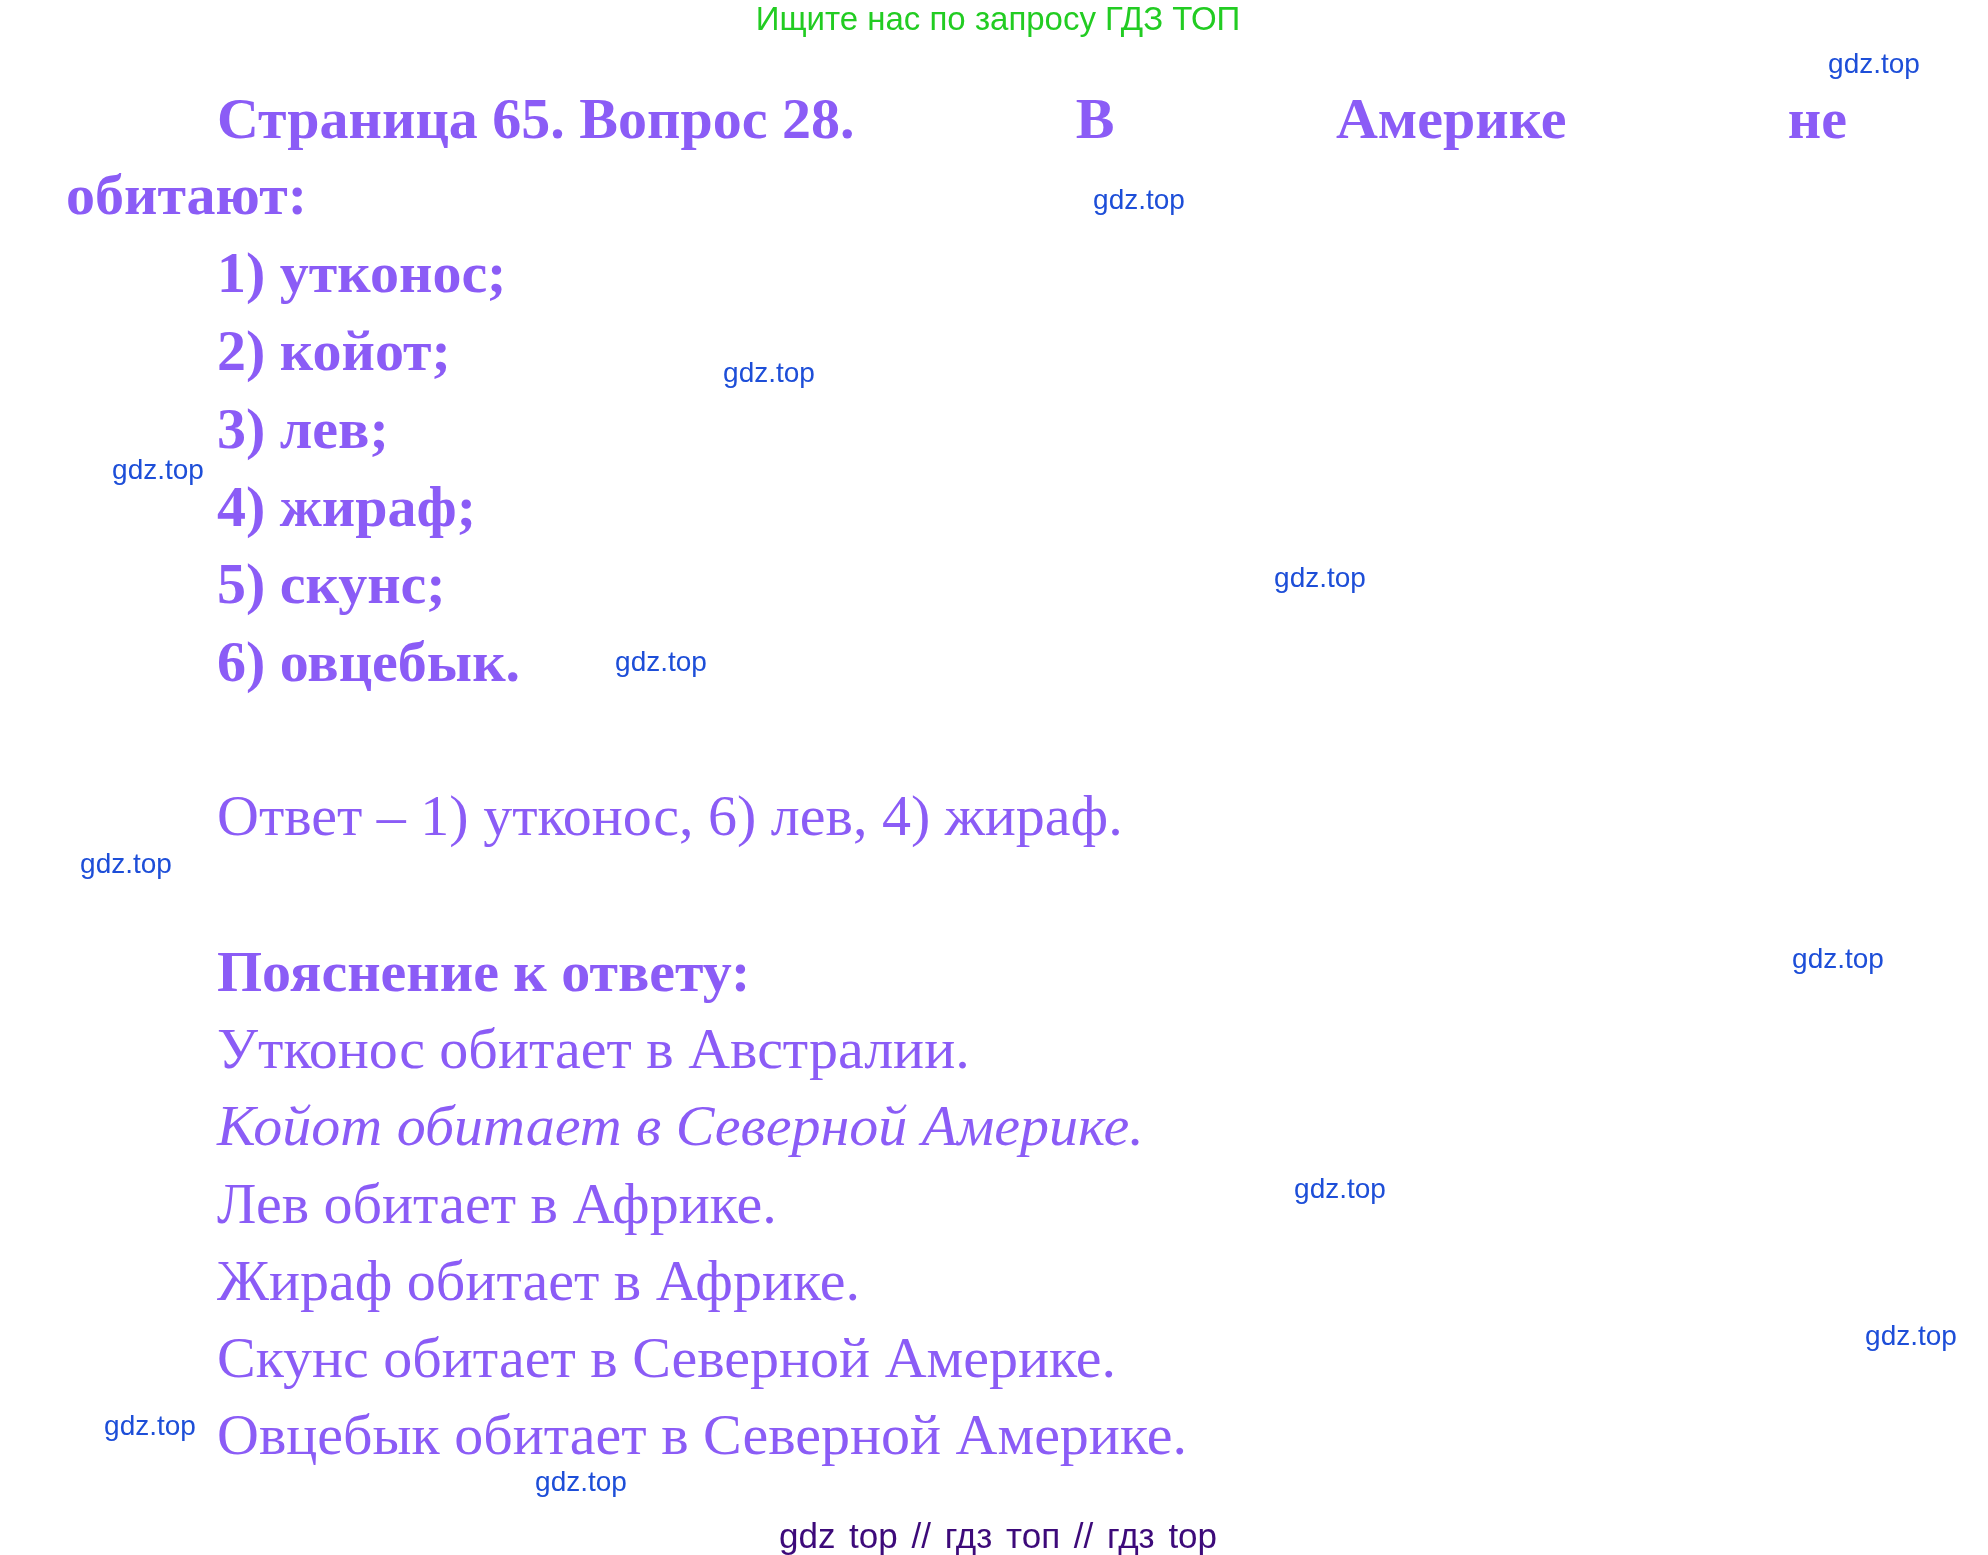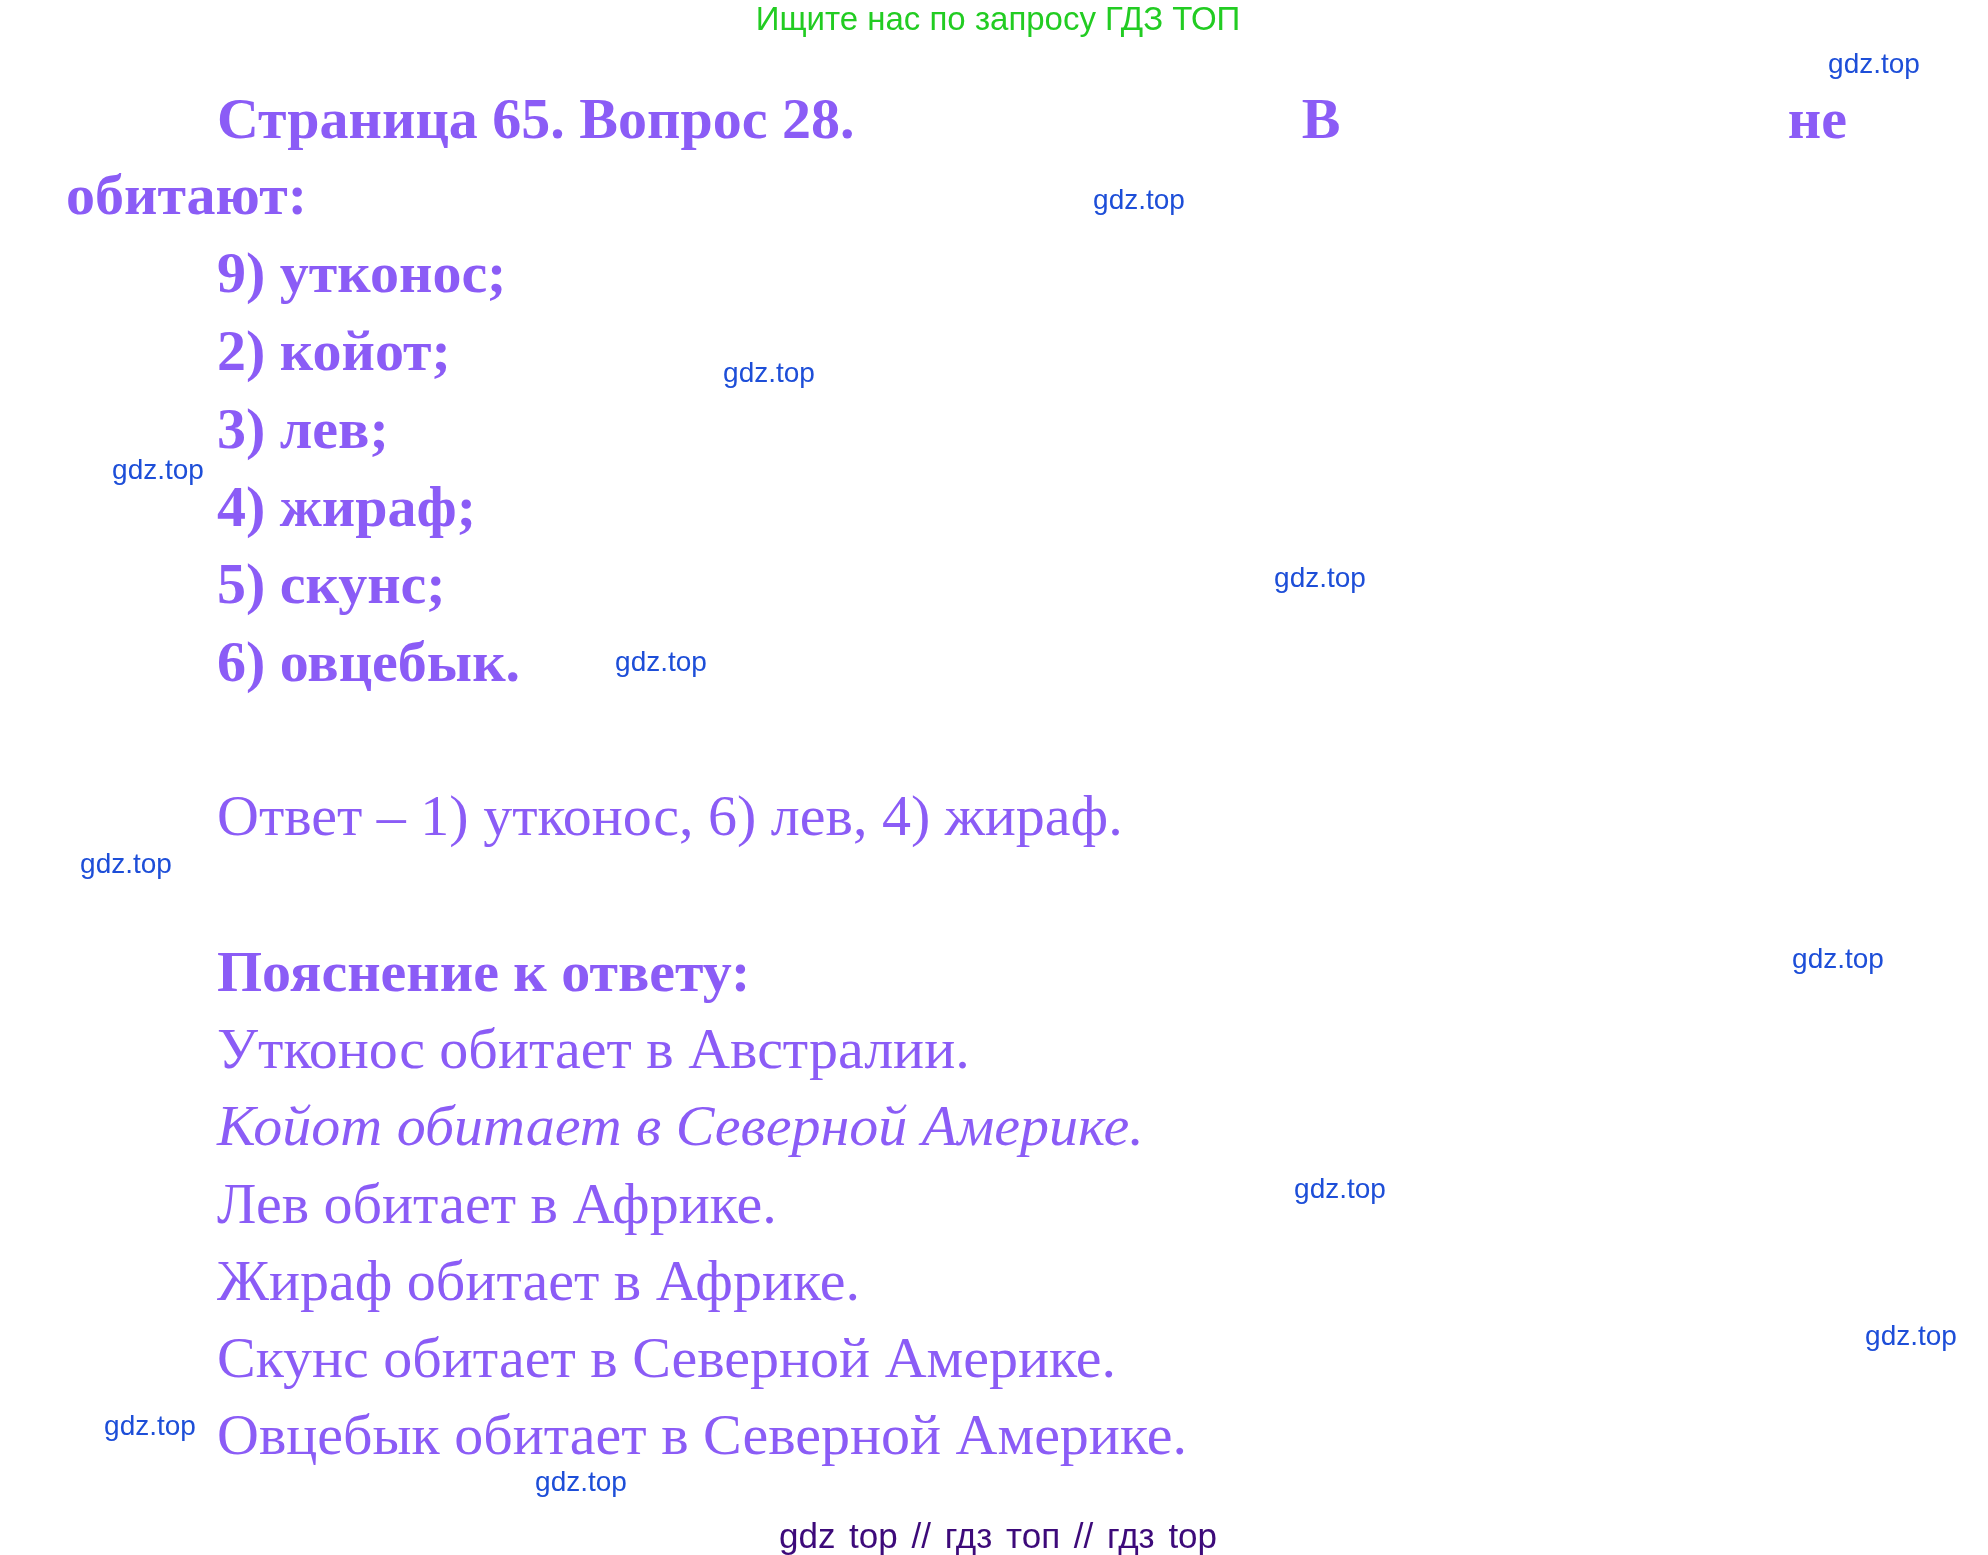--- a/index.html
+++ b/index.html
@@ -14,25 +14,26 @@
   .footer { font-family:"Liberation Sans", sans-serif; font-size:35px; color:#3d0a7a; left:0; width:1996px; text-align:center; top:1516px; line-height:40px; word-spacing:4px; }
 </style>
 </head>
 <body>
 
 <div class="abs hdr">Ищите нас по запросу ГДЗ ТОП</div>
 
 <div class="abs serif bold big title-row">
   <span>Страница 65. Вопрос 28.</span>
   <span>В</span>
+  <span>Америке</span>
   <span>не</span>
 </div>
 <div class="abs serif bold big" style="left:66px; top:162px;">обитают:</div>
 
-<div class="abs serif bold big" style="left:217px; top:240px;">9) утконос;</div>
+<div class="abs serif bold big" style="left:217px; top:240px;">1) утконос;</div>
 <div class="abs serif bold big" style="left:217px; top:318px;">2) койот;</div>
 <div class="abs serif bold big" style="left:217px; top:396px;">3) лев;</div>
 <div class="abs serif bold big" style="left:217px; top:474px;text-align:center;">4) жираф;</div>
 <div class="abs serif bold big" style="left:217px; top:551px;">5) скунс;</div>
 <div class="abs serif bold big" style="left:217px; top:629px;">6) овцебык.</div>
 
 <div class="abs serif big" style="left:217px; top:783px;">Ответ – 1) утконос, 6) лев, 4) жираф.</div>
 
 <div class="abs serif bold big" style="left:217px; top:939px;">Пояснение к ответу:</div>
 <div class="abs serif big" style="left:217px; top:1016px;text-align:center;">Утконос обитает в Австралии.</div>

